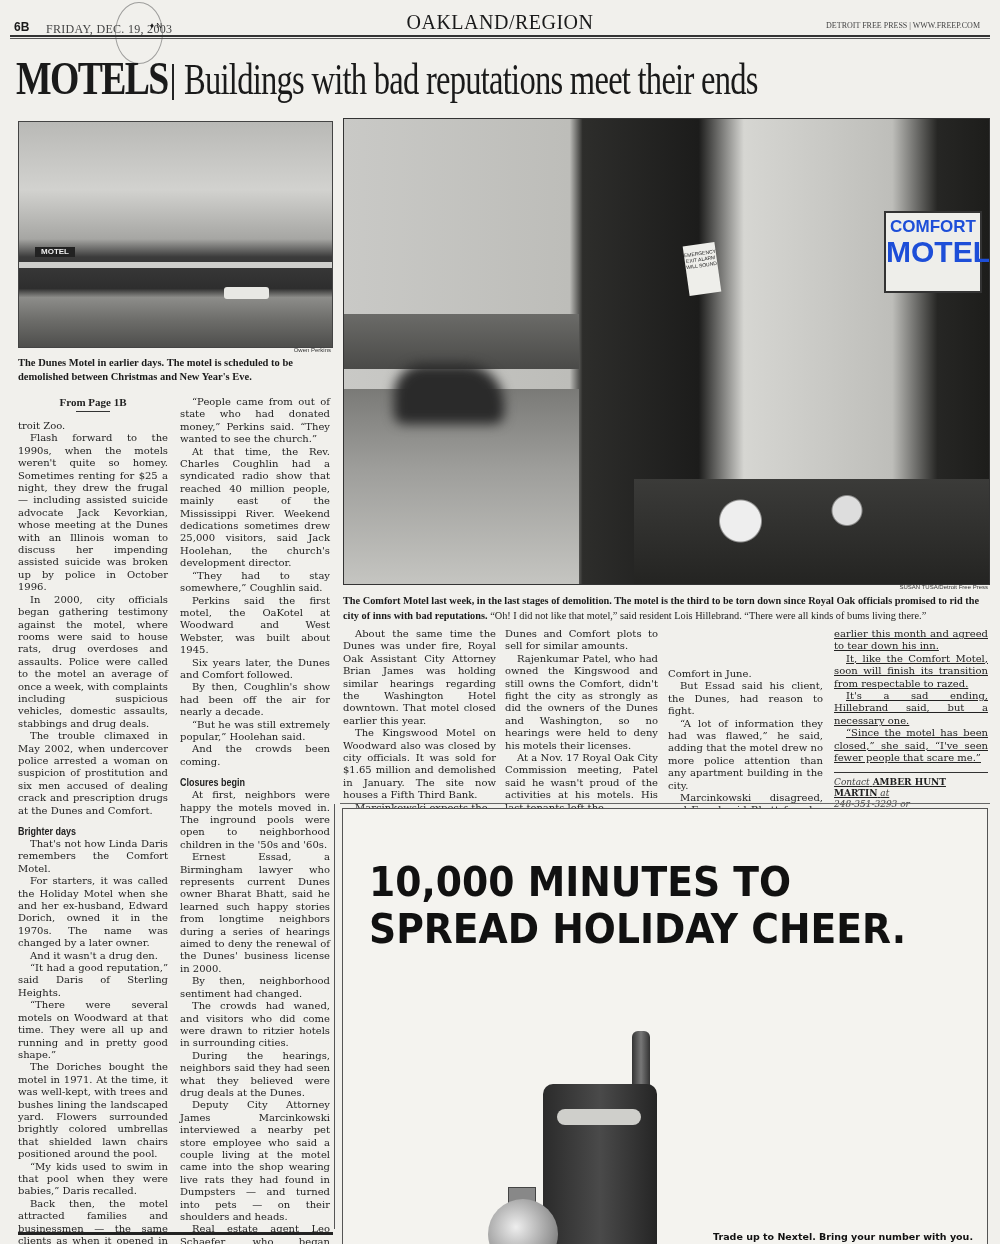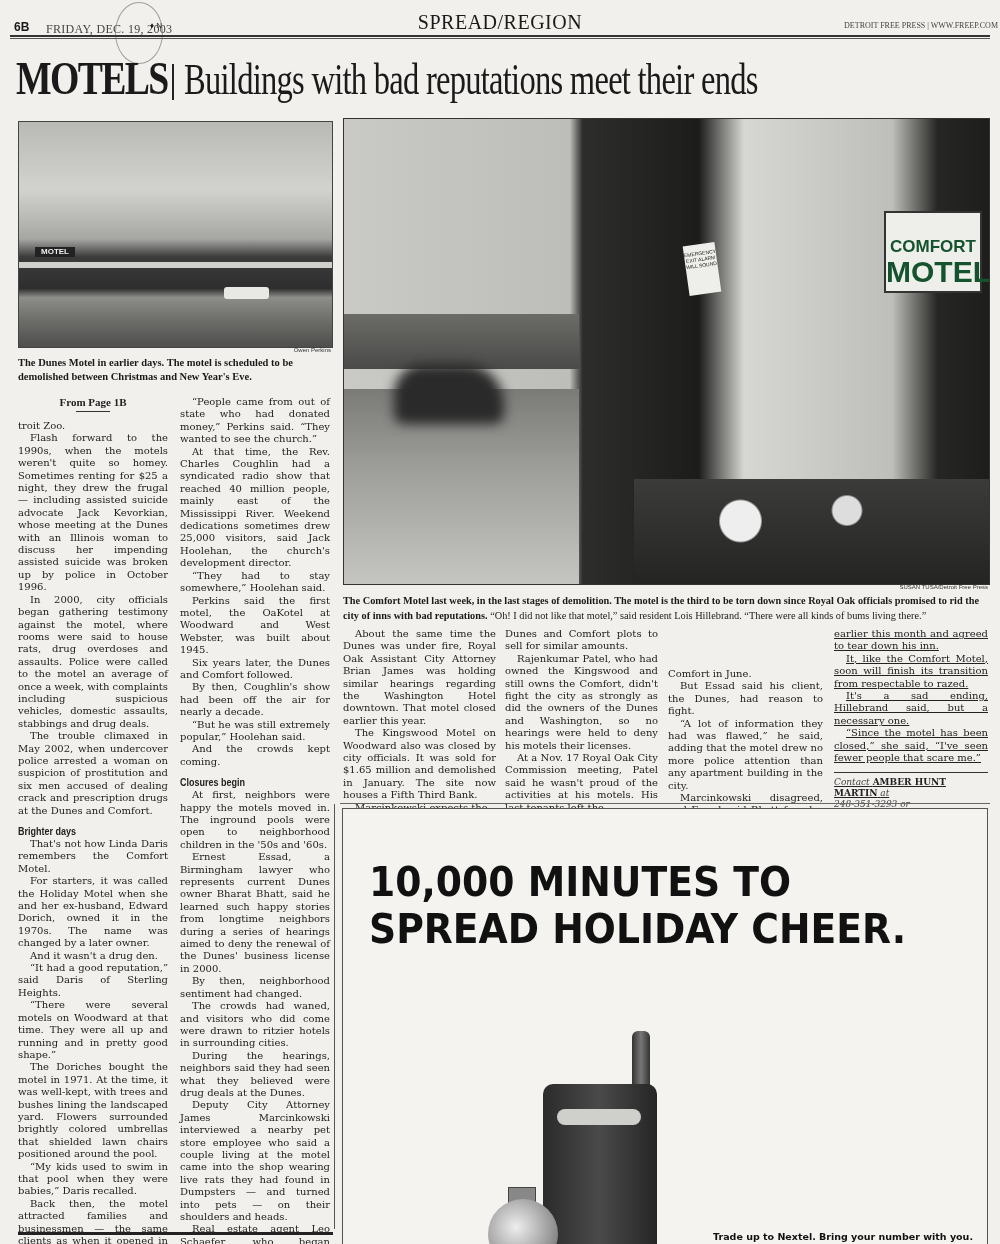--- a/index.html
+++ b/index.html
@@ -10,21 +10,21 @@
     position: relative;
   }
   .abs { position: absolute; }
 
   
   .folio { top: 8px; left: 0; width: 1000px; height: 30px; }
   .folio .pg { position:absolute; left: 14px; top: 12px; font: 900 12px "Liberation Sans", sans-serif; }
   .folio .date { position:absolute; left: 46px; top: 14px; font-size: 12px; letter-spacing: .3px; color:#444; font-family:"Liberation Serif", serif; }
   .folio .ed { position:absolute; left: 150px; top: 13px; font-size: 8px; font-family:"Liberation Sans", sans-serif; }
   .folio .section { position:absolute; left: 0; width: 1000px; text-align:center; top: 3px; font: 20px "Liberation Serif", serif; letter-spacing: .5px; }
-  .folio .paper { position:absolute; right: 2px; top: 13px; font-size: 8px; color:#444; font-family:"Liberation Serif", serif; }
+  .folio .paper { position:absolute; right: 20px; top: 13px; font-size: 8px; color:#444; font-family:"Liberation Serif", serif; }
   .rule-top { top: 35px; left: 10px; width: 980px; height: 0; border-top: 2px solid #333; border-bottom: 1px solid #555; padding-top: 1px; }
 
   
   .headline { top: 52px; left: 0; width: 1000px; height: 60px; }
   .headline .kicker { position:absolute; left: 16px; top: 0; font: bold 46px "Liberation Serif", serif; letter-spacing: -2px; transform: scaleX(.82); transform-origin: left top; }
   .headline .bar { position:absolute; left: 172px; top: 12px; width: 2px; height: 36px; background:#222; }
   .headline .hed { position:absolute; left: 184px; top: 2px; font: 44px "Liberation Serif", serif; letter-spacing: -1px; transform: scaleX(.74); transform-origin: left top; white-space: nowrap; }
 
   
   .photo { background:#777; overflow:hidden; }
@@ -34,21 +34,21 @@
   .photo1 .roof { position:absolute; left: 0; top: 140px; width: 313px; height: 6px; background:#cfcfcc; }
   .photo1 .car { position:absolute; left: 205px; top: 165px; width: 45px; height: 12px; background:#e8e8e4; border-radius: 3px; }
 
   .photo2 { top: 118px; left: 343px; width: 645px; height: 465px; border:1px solid #333;
     background: linear-gradient(to right, #c9c9c6 0%, #bdbdb9 35%, #2d2d2b 37%, #1c1c1b 55%, #d6d6d2 62%, #bebeba 85%, #262624 92%, #1d1d1b 100%); }
   .photo2 .road { position:absolute; left:0; top: 270px; width: 235px; height: 195px; background: linear-gradient(to bottom, #7a7a77, #9d9d9a 40%, #c5c5c1); }
   .photo2 .car2 { position:absolute; left: 50px; top: 245px; width: 110px; height: 60px; background:#2a2a2a; border-radius: 30px 40px 10px 10px; filter: blur(6px); }
   .photo2 .trees { position:absolute; left: 0; top: 195px; width: 235px; height: 55px; background: linear-gradient(to bottom, #6b6b68, #4a4a48); }
   .photo2 .debris { position:absolute; left: 290px; top: 360px; width: 355px; height: 105px; background: radial-gradient(circle at 30% 40%, #eee 0 20px, transparent 22px), radial-gradient(circle at 60% 30%, #ddd 0 14px, transparent 16px), linear-gradient(#3b3b39, #242422); }
   .photo2 .exit-sign { position:absolute; left: 342px; top: 125px; width: 32px; height: 50px; background:#eeeeea; transform: rotate(-8deg); font: 5px "Liberation Sans", sans-serif; text-align:center; padding-top: 6px; box-sizing:border-box; color:#222; }
-  .photo2 .comfort-sign { position:absolute; left: 540px; top: 92px; width: 98px; height: 82px; background:#eeeeea; border:2px solid #333; box-sizing:border-box; text-align:center; font: bold 17px "Liberation Sans", sans-serif; line-height: 20px; color:#14532d; padding-top: 24px; }
+  .photo2 .comfort-sign { position:absolute; left: 540px; top: 92px; width: 98px; height: 82px; background:#eeeeea; border:2px solid #333; box-sizing:border-box; text-align:center; font: bold 17px "Liberation Sans", sans-serif; line-height: 20px; color:#1d4ed8; padding-top: 4px; }
   .photo2 .comfort-sign .m { font-size: 30px; line-height: 30px; }
 
   .credit { font: 6px "Liberation Sans", sans-serif; color:#333; text-align: right; }
   .credit1 { top: 347px; left: 18px; width: 313px; }
   .credit2 { top: 584px; left: 343px; width: 645px; }
 
   .cutline { font: bold 10.5px/14px "Liberation Serif", serif; }
   .cutline1 { top: 356px; left: 18px; width: 313px; }
   .cutline2 { top: 593px; left: 343px; width: 645px; font-size: 10.3px; line-height: 15px; }
   .cutline2 .lite { font-weight: normal; }
@@ -87,21 +87,21 @@
 
   .scribble { top: 2px; left: 115px; width: 46px; height: 60px; border: 1.5px solid #666; border-radius: 50%; opacity: .6; }
 </style>
 </head>
 <body>
 
 <div class="abs folio">
   <span class="pg">6B</span>
   <span class="date">FRIDAY, DEC. 19, 2003</span>
   <span class="ed">♦ N</span>
-  <span class="section">SPREAD/REGION</span>
+  <span class="section">OAKLAND/REGION</span>
   <span class="paper">DETROIT FREE PRESS  |  WWW.FREEP.COM</span>
 </div>
 <div class="abs scribble"></div>
 <div class="abs rule-top"></div>
 
 <div class="abs headline">
   <span class="kicker">MOTELS</span>
   <span class="bar"></span>
   <span class="hed">Buildings with bad reputations meet their ends</span>
 </div>
@@ -142,26 +142,26 @@
   <p>“There were several motels on Woodward at that time. They were all up and running and in pretty good shape.”</p>
   <p>The Doriches bought the motel in 1971. At the time, it was well-kept, with trees and bushes lining the landscaped yard. Flowers surrounded brightly colored umbrellas that shielded lawn chairs positioned around the pool.</p>
   <p>“My kids used to swim in that pool when they were babies,” Daris recalled.</p>
   <p>Back then, the motel attracted families and businessmen — the same clients as when it opened in 1951. It was built the same year as the Dunes, according to city records.</p>
 
 </div>
 
 <div class="abs col col2">
   <p>“People came from out of state who had donated money,” Perkins said. “They wanted to see the church.”</p>
   <p>At that time, the Rev. Charles Coughlin had a syndicated radio show that reached 40 million people, mainly east of the Mississippi River. Weekend dedications sometimes drew 25,000 visitors, said Jack Hoolehan, the church's development director.</p>
-  <p>“They had to stay somewhere,” Hoolehan said.</p>
+  <p>“They had to stay somewhere,” Coughlin said.</p>
   <p>Perkins said the first motel, the OaKotel at Woodward and West Webster, was built about 1945.</p>
   <p>Six years later, the Dunes and Comfort followed.</p>
   <p>By then, Coughlin's show had been off the air for nearly a decade.</p>
   <p>“But he was still extremely popular,” Hoolehan said.</p>
-  <p>And the crowds kept coming.</p>
+  <p>And the crowds been coming.</p>
   <h4>Closures begin</h4>
   <p>At first, neighbors were happy the motels moved in. The inground pools were open to neighborhood children in the '50s and '60s.</p>
   <p>Ernest Essad, a Birmingham lawyer who represents current Dunes owner Bharat Bhatt, said he learned such happy stories from longtime neighbors during a series of hearings aimed to deny the renewal of the Dunes' business license in 2000.</p>
   <p>By then, neighborhood sentiment had changed.</p>
   <p>The crowds had waned, and visitors who did come were drawn to ritzier hotels in surrounding cities.</p>
   <p>During the hearings, neighbors said they had seen what they believed were drug deals at the Dunes.</p>
   <p>Deputy City Attorney James Marcinkowski interviewed a nearby pet store employee who said a couple living at the motel came into the shop wearing live rats they had found in Dumpsters — and turned into pets — on their shoulders and heads.</p>
   <p>Real estate agent Leo Schaefer, who began working near the Dunes the year before the hearings, testified he was solicited three or four times by women he said were prostitutes hanging out in an alley behind the motel. Another agent, Marcia Gies, said it had become an office joke that the staff should begin ordering more than just toner and paper to accommodate the nearby prostitution.</p>
 </div>
 

